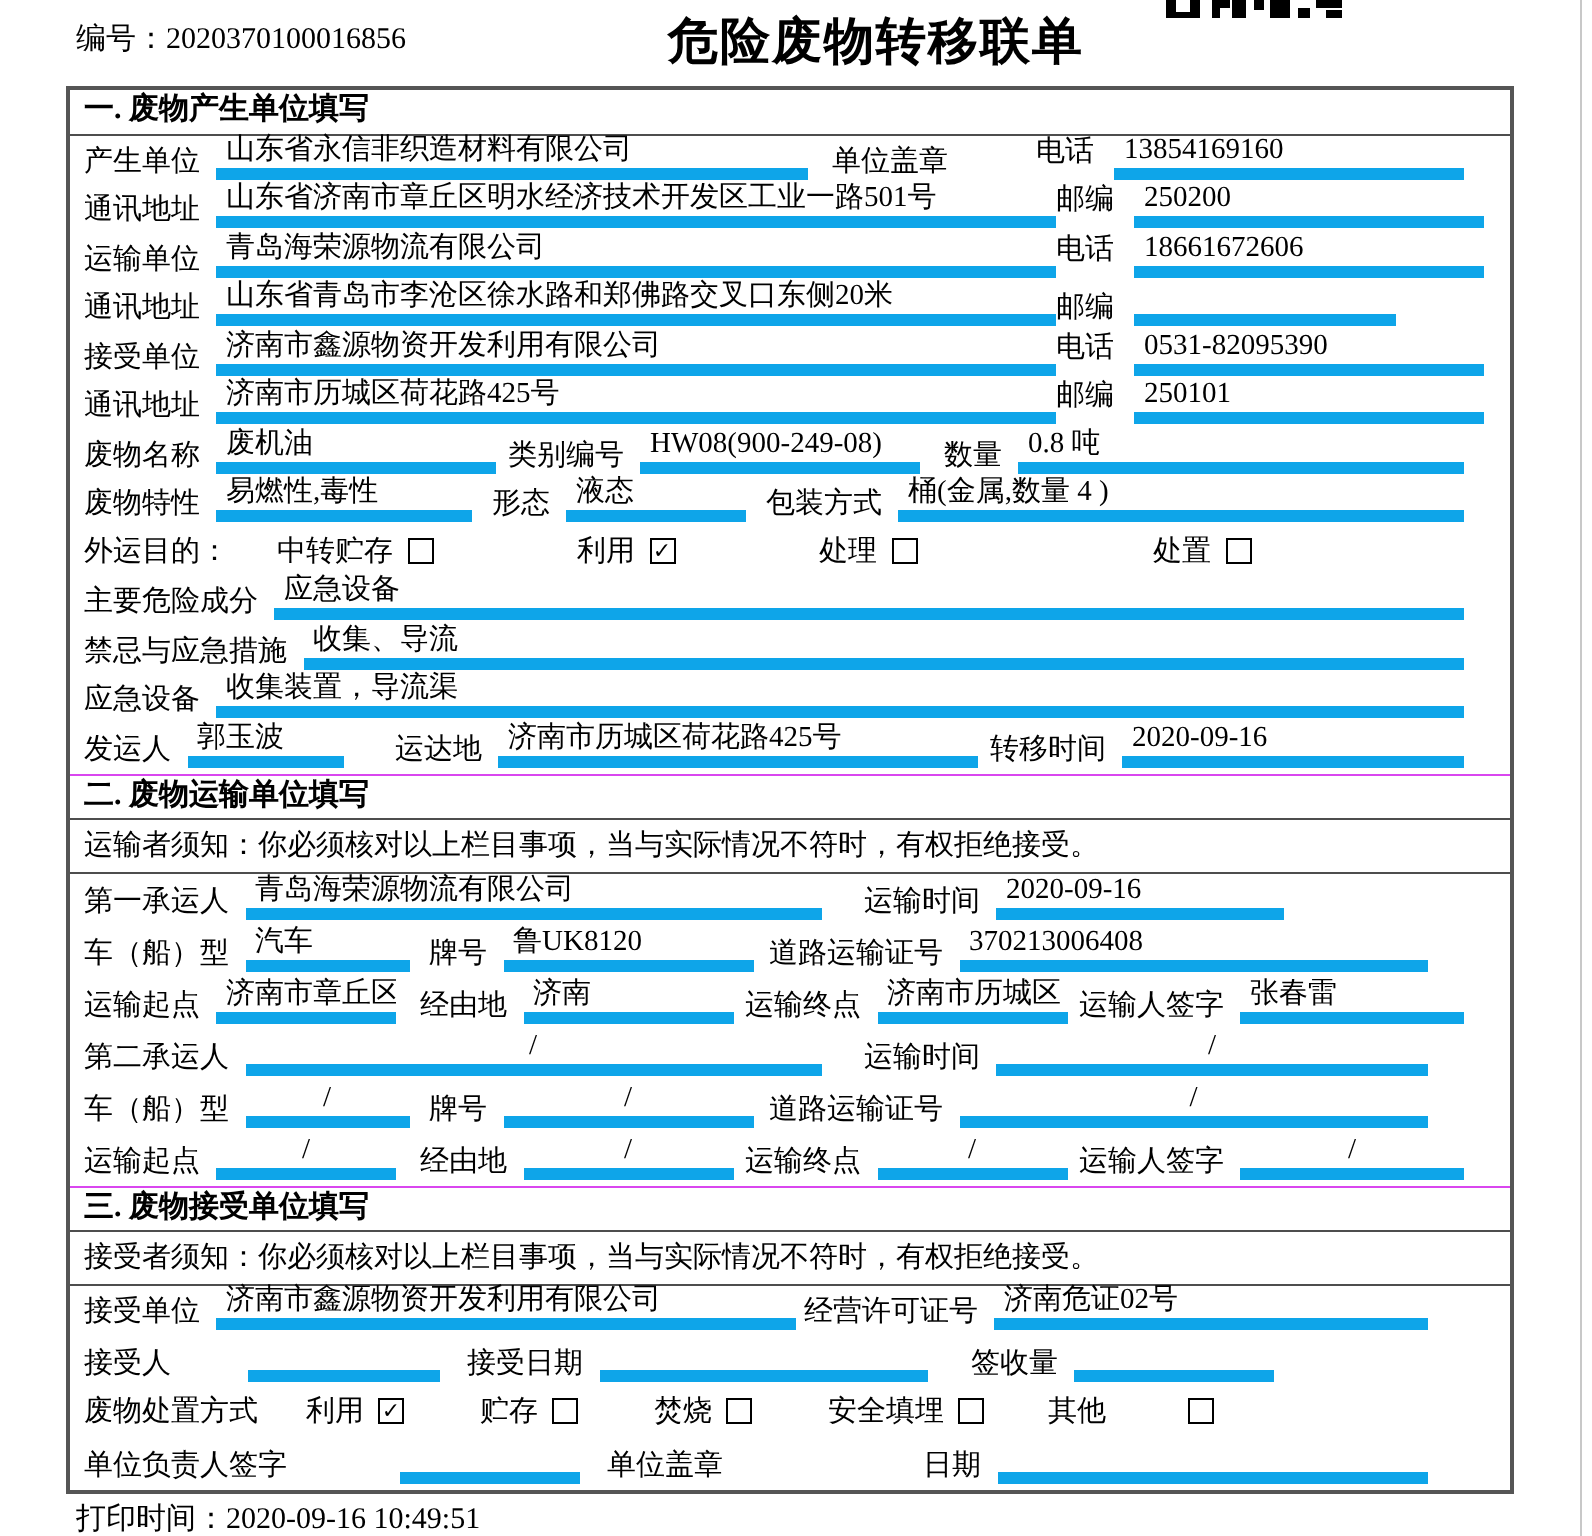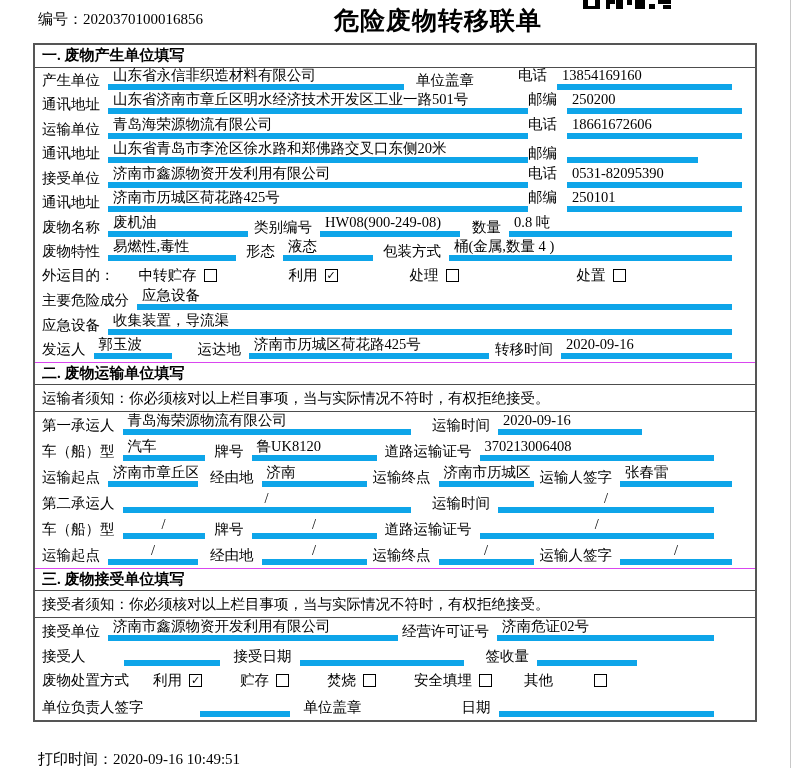--- a/index.html
+++ b/index.html
@@ -187,20 +187,24 @@
         <span class="lbl">处置</span>
         <span class="cb"></span>
       </span>
     </div>
 
     <div class="row">
       <span class="lbl">主要危险成分</span>
       <span class="val grow">应急设备</span>
     </div>
 
+    <div class="row">
+      <span class="lbl">禁忌与应急措施</span>
+      <span class="val grow">收集、导流</span>
+    </div>
 
     <div class="row">
       <span class="lbl">应急设备</span>
       <span class="val grow">收集装置，导流渠</span>
     </div>
 
     <div class="row">
       <span class="lbl">发运人</span>
       <span class="val w78">郭玉波</span>
       <span class="lbl ml26">运达地</span>

